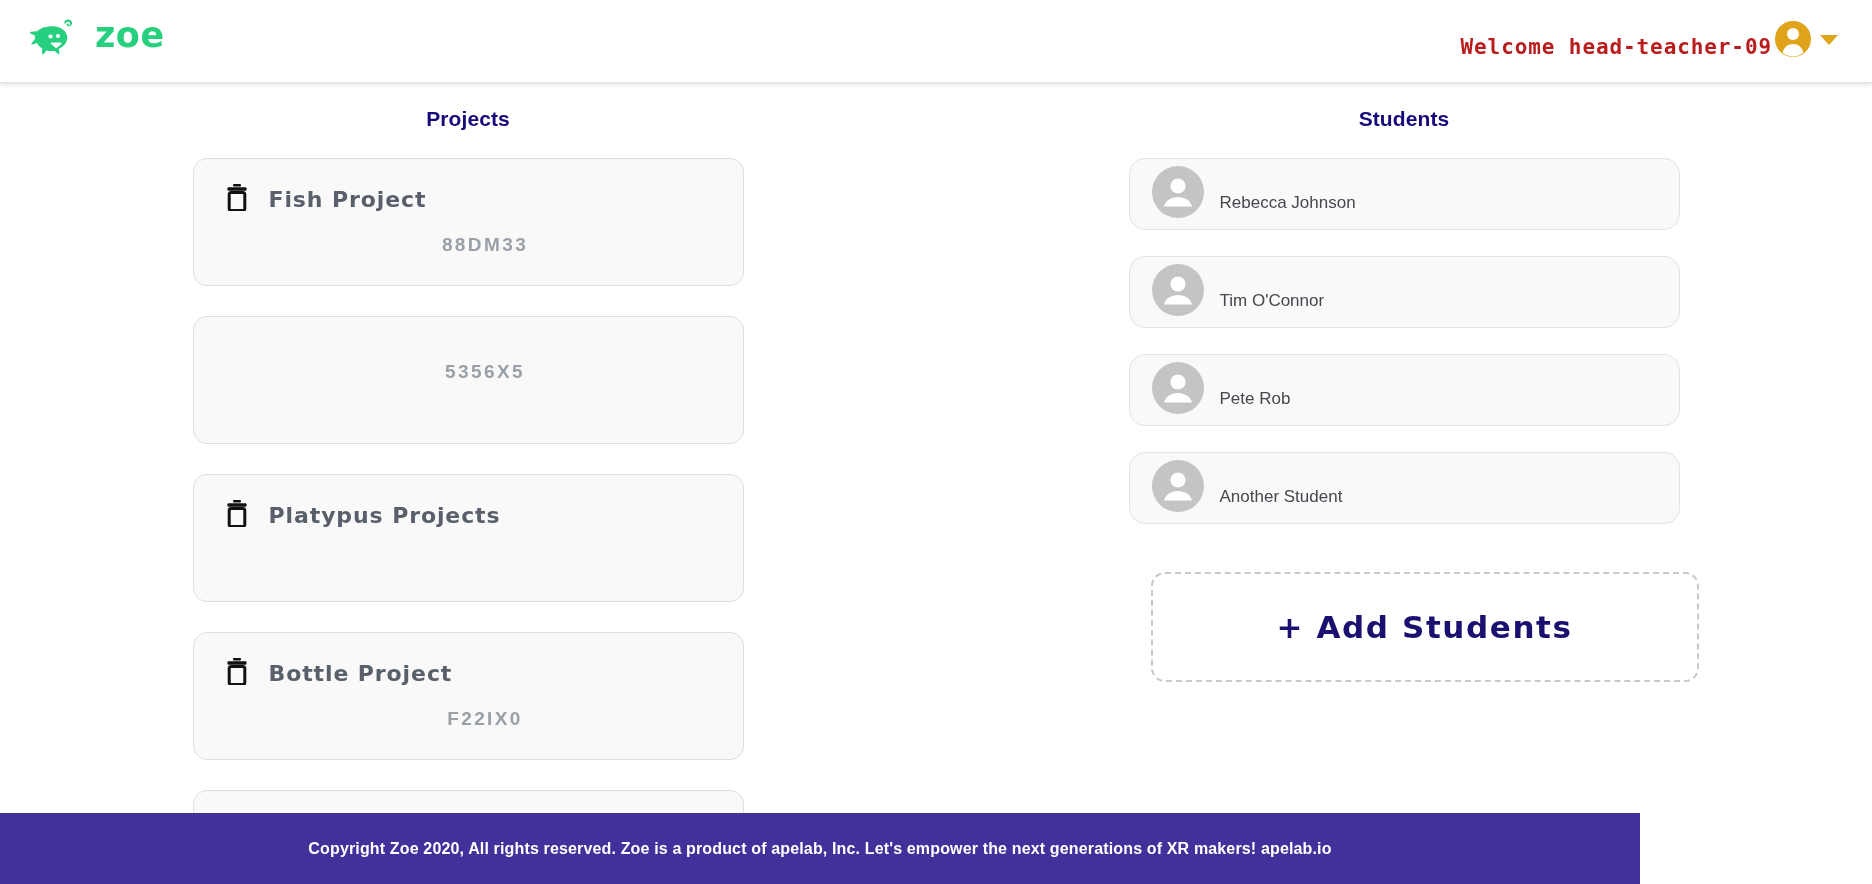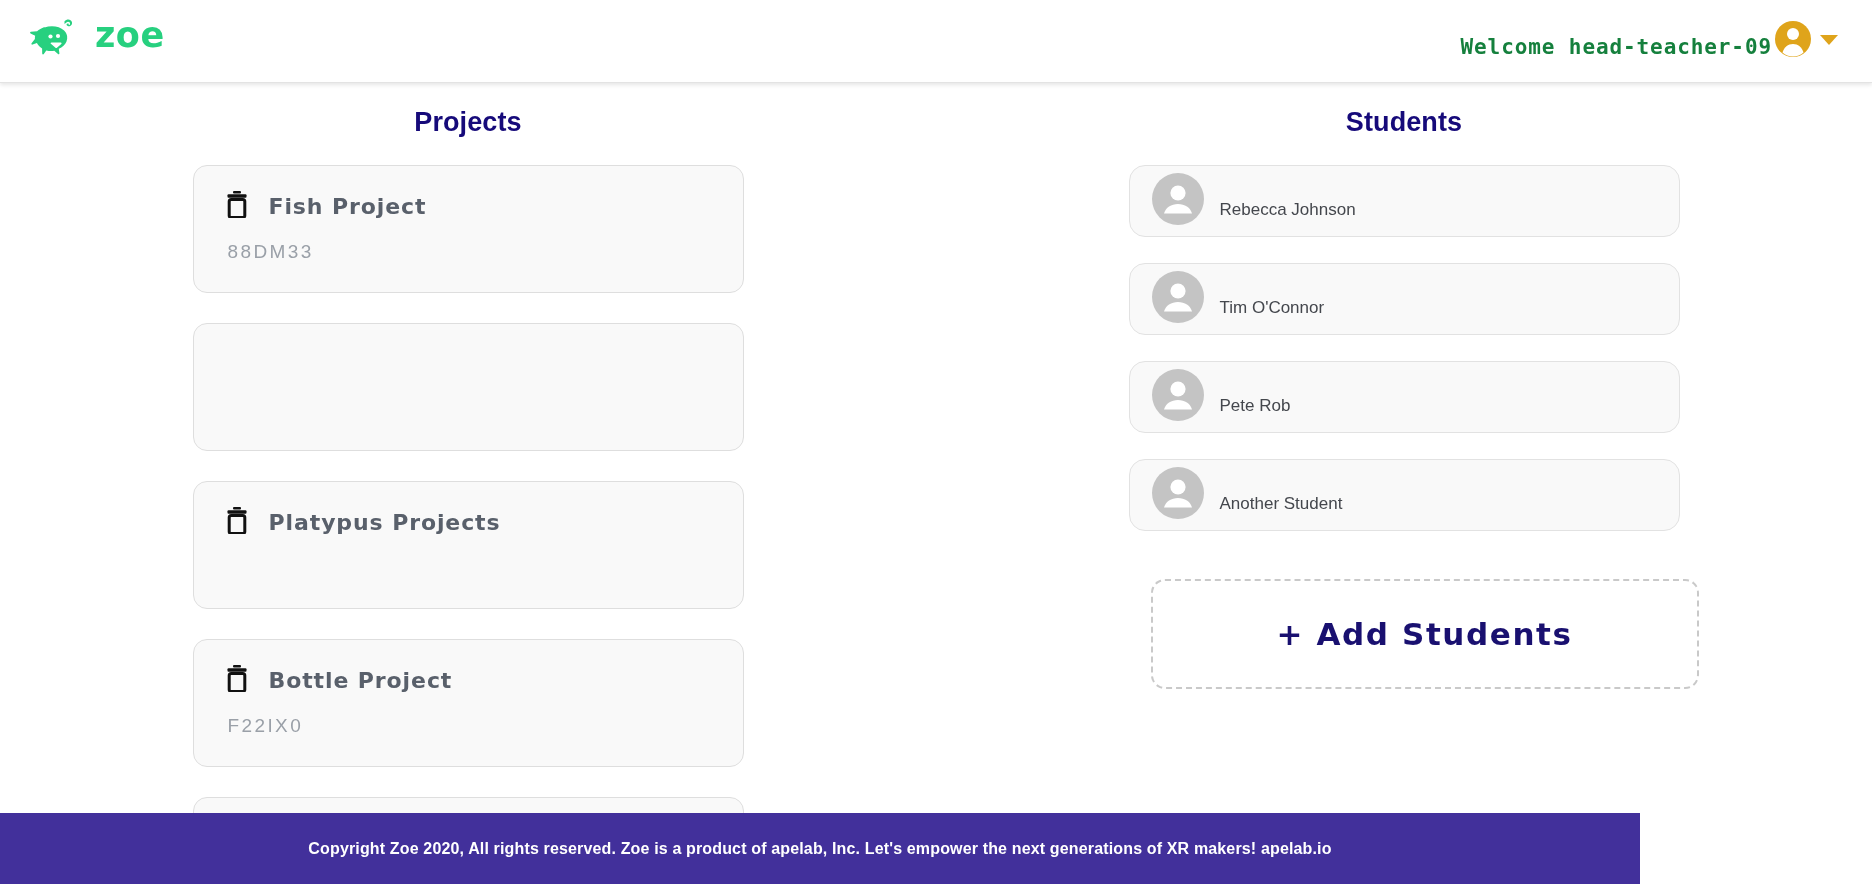--- a/index.html
+++ b/index.html
@@ -54,21 +54,21 @@
     display: flex;
     align-items: center;
     gap: 0px;
     cursor: pointer;
     padding-right: 8px;
   }
   .welcome-text {
     font-family: "DejaVu Sans Mono", monospace;
     font-size: 21px;
     font-weight: 700;
-    color: #15803d;
+    color: #b91c1c;
     letter-spacing: 0.9px;
     white-space: nowrap;
     margin-right: 2px;
     margin-top: 12px;
   }
   .user-avatar-icon { display: block; margin-right: 4px; }
   .chevron-icon { display: block; }
 
   
   .content {
@@ -86,21 +86,21 @@
   }
   .col {
     width: 936px;
     display: flex;
     flex-direction: column;
     align-items: center;
   }
 
   .col-heading {
     font-family: "Liberation Sans", sans-serif;
-    font-size: 27px;
+    font-size: 21px;
     font-weight: 700;
     color: #160a7a;
     margin-top: 24px;
     margin-bottom: 27px;
     letter-spacing: 0.1px;
   }
 
   
   .projects-list {
     width: 551px;
@@ -108,39 +108,40 @@
     flex-direction: column;
     gap: 30px;
   }
   .project-card {
     background: #f9f9f9;
     border: 1px solid #dedede;
     border-radius: 14px;
     padding: 25px 0 26px 32px;
     cursor: pointer;
     min-height: 128px;
+    text-align: center;
   }
   .project-row {
     display: flex;
     align-items: center;
     gap: 21px;
   }
   .trash-icon { display: block; flex: none; }
   .project-name {
     font-family: "DejaVu Sans", sans-serif;
     font-size: 22px;
     font-weight: 700;
     color: #59606b;
     letter-spacing: 0.9px;
     line-height: 1;
   }
   .project-code {
     font-family: "Liberation Sans", sans-serif;
     font-size: 19px;
-    font-weight: 400;
+    font-weight: 700;
     color: #9aa0a8;
     letter-spacing: 2.4px;
     margin-top: 19px;
     padding-left: 2px;
   }
 
   
   .students-list {
     width: 551px;
     display: flex;
@@ -266,20 +267,21 @@
                 <rect x="1.5" y="3.2" width="19" height="3.6" rx="1" fill="#111111"></rect>
                 <rect x="3.2" y="8.4" width="15.6" height="18" rx="2" fill="none" stroke="#111111" stroke-width="3"></rect>
               </svg>
             </span>
             <span class="project-name">Fish Project</span>
           </div>
           <div class="project-code">88DM33</div>
         </div>
 
         <div class="project-card">
+          <div class="project-code">5356X5</div>
         </div>
 
         <div class="project-card">
           <div class="project-row">
             <span class="trash-icon">
               <svg width="22" height="27" viewBox="0 0 22 27" xmlns="http://www.w3.org/2000/svg">
                 <rect x="7" y="0" width="8" height="2.6" rx="1" fill="#111111"></rect>
                 <rect x="1.5" y="3.2" width="19" height="3.6" rx="1" fill="#111111"></rect>
                 <rect x="3.2" y="8.4" width="15.6" height="18" rx="2" fill="none" stroke="#111111" stroke-width="3"></rect>
               </svg>

